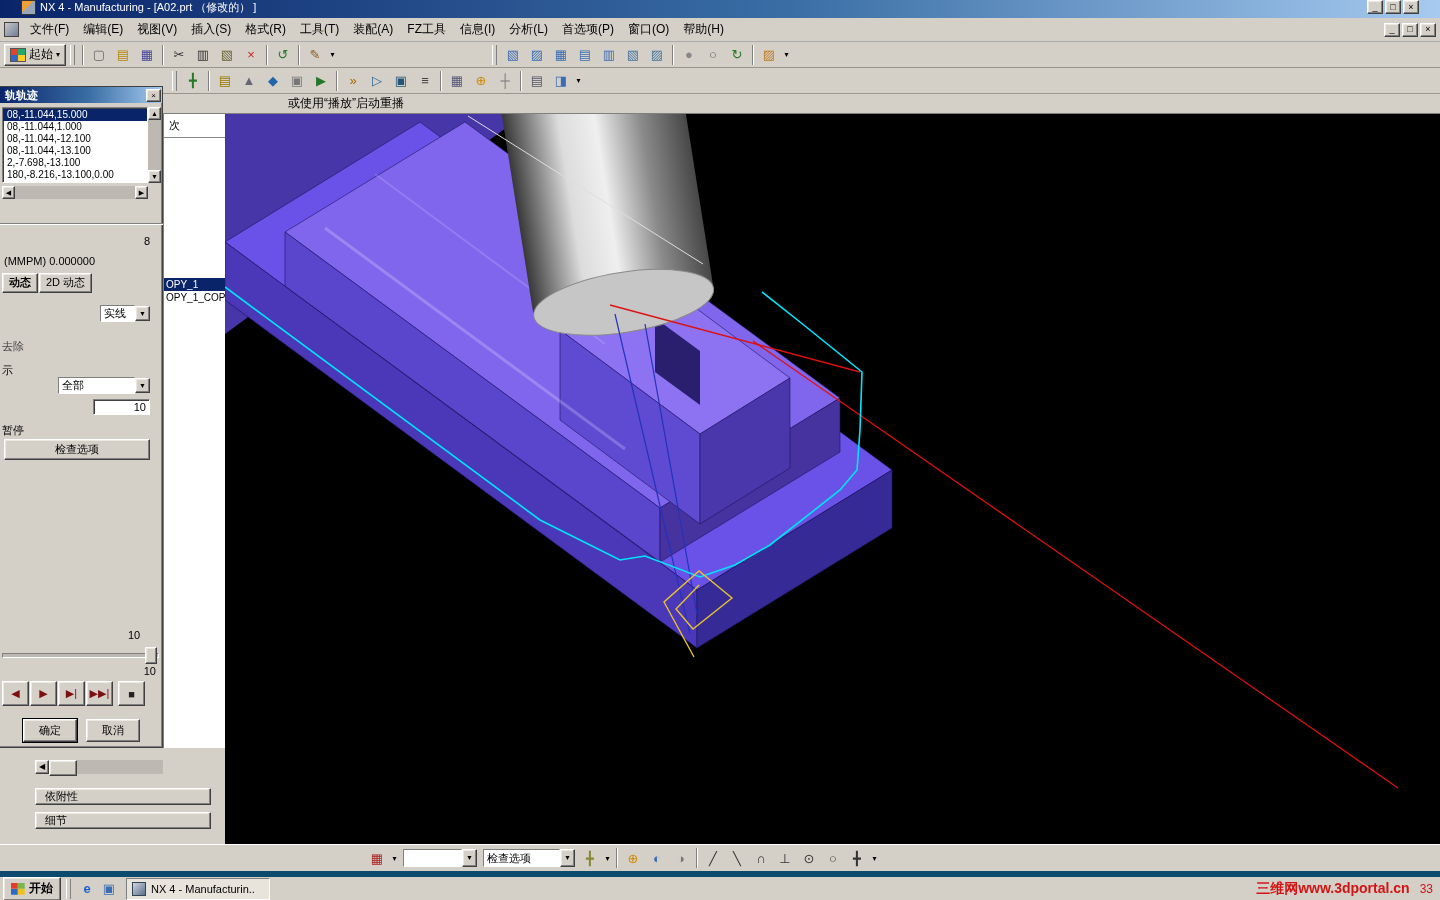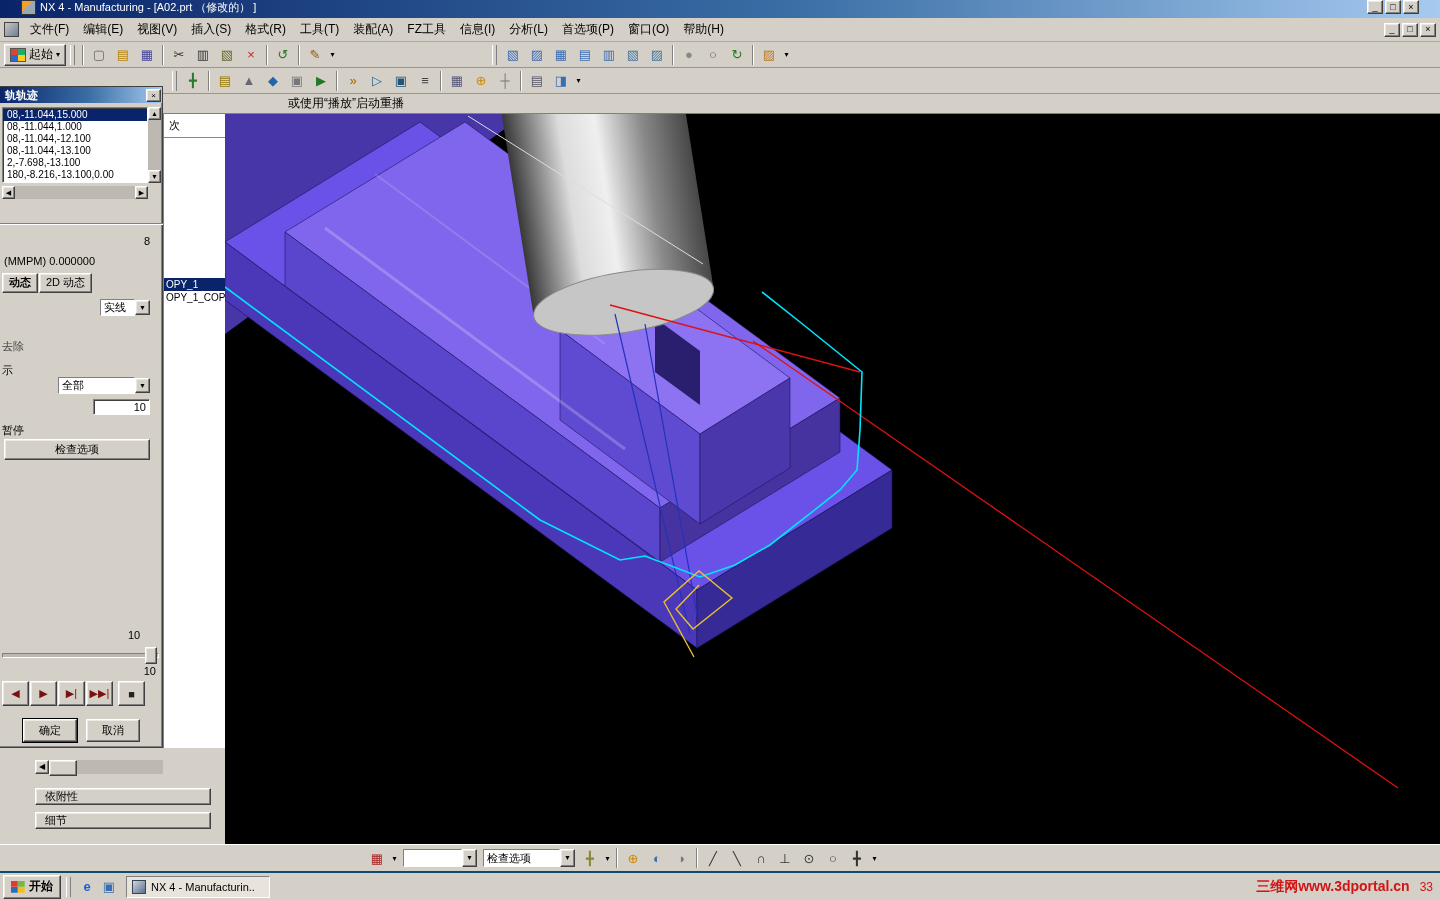--- a/index.html
+++ b/index.html
@@ -111,21 +111,21 @@
   .btoolbar{position:absolute;left:0;top:844px;width:1440px;height:27px;background:#D4D0C8;
             border-top:1px solid #fff;display:flex;align-items:center;font-size:11px;box-sizing:border-box;}
   .btools{margin-left:365px;display:flex;align-items:center;}
   .bcombo{height:18px;display:flex;align-items:center;margin:0 3px;box-sizing:border-box;}
   .bcombo .cval{background:#fff;height:100%;display:flex;align-items:center;padding-left:3px;box-sizing:border-box;
                 border:1px solid;border-color:#808080 #fff #fff #808080;}
   .bcombo .arrowbtn{width:15px;height:18px;font-size:7px;line-height:16px;text-align:center;padding:0;}
 
   
   .taskbar{position:absolute;left:0;top:871px;width:1440px;height:29px;background:#D4D0C8;
-           border-top:2px solid #0c4a6e;display:flex;align-items:center;padding:0 3px;font-size:12px;box-sizing:border-box;z-index:40;}
+           border-top:6px solid #0c4a6e;display:flex;align-items:center;padding:0 3px;font-size:12px;box-sizing:border-box;z-index:40;}
   .tstart{height:22px;display:flex;align-items:center;gap:4px;padding:0 7px;font-weight:bold;font-size:12px;}
   .winflag{width:14px;height:12px;background:
      linear-gradient(#e33c2e,#e33c2e) 0 0/48% 48% no-repeat,
      linear-gradient(#7ab648,#7ab648) 100% 0/48% 48% no-repeat,
      linear-gradient(#2a6cc4,#2a6cc4) 0 100%/48% 48% no-repeat,
      linear-gradient(#f0c020,#f0c020) 100% 100%/48% 48% no-repeat;}
   .tgrip{width:3px;height:20px;border-left:1px solid #fff;border-right:1px solid #808080;margin:0 5px;}
   .qbtn{width:22px;height:22px;display:flex;align-items:center;justify-content:center;font-size:13px;}
   .taskbtn{width:144px;height:22px;display:flex;align-items:center;gap:5px;padding:0 5px;margin-left:6px;
            background:#e8e4dc;border:1px solid;border-color:#808080 #fff #fff #808080;font-size:11px;box-sizing:border-box;}
@@ -346,21 +346,21 @@
 
     <span class="dlabel" style="right:12px;top:148px">8</span>
     <span class="dlabel" style="left:4px;top:168px">(MMPM) 0.000000</span>
 
     <div class="tabs repeat-host-block">
 
     <span class="tab raised selected">动态</span>
         <span class="tab raised">2D 动态</span>
       </div>
 
-    <div class="combo" style="right:12px;top:212px;width:50px">
+    <div class="combo" style="right:12px;top:218px;width:50px">
       <span class="cval sunken" style="box-shadow:none">实线</span>
       <button class="arrowbtn raised">▼</button>
     </div>
 
     <span class="dlabel" style="left:2px;top:252px;color:#444">去除</span>
     <span class="dlabel" style="left:2px;top:276px">示</span>
 
     <div class="combo" style="left:58px;right:12px;top:290px">
       <span class="cval sunken" style="box-shadow:none">全部</span>
       <button class="arrowbtn raised">▼</button>

